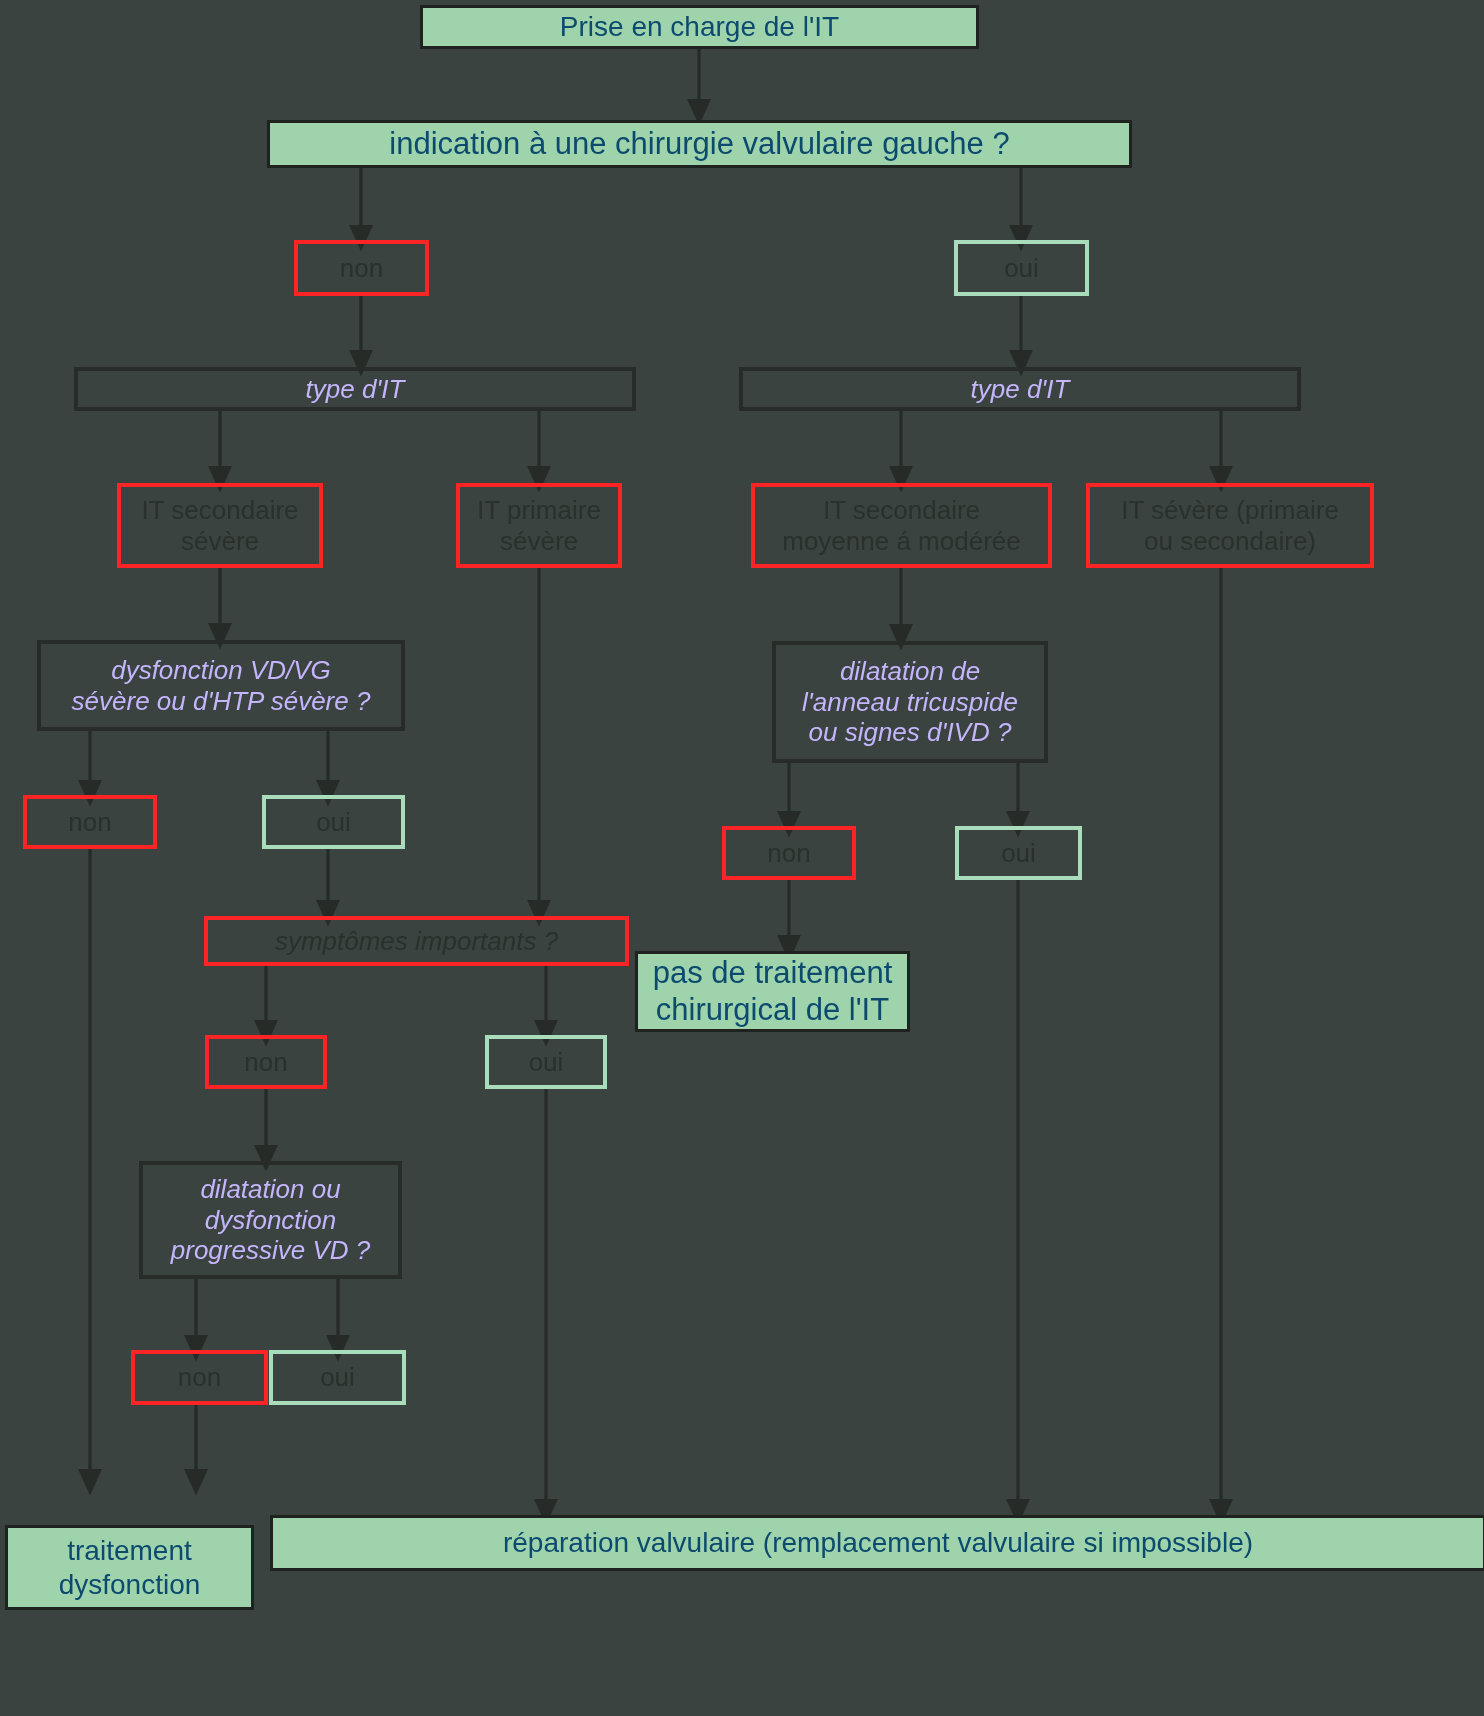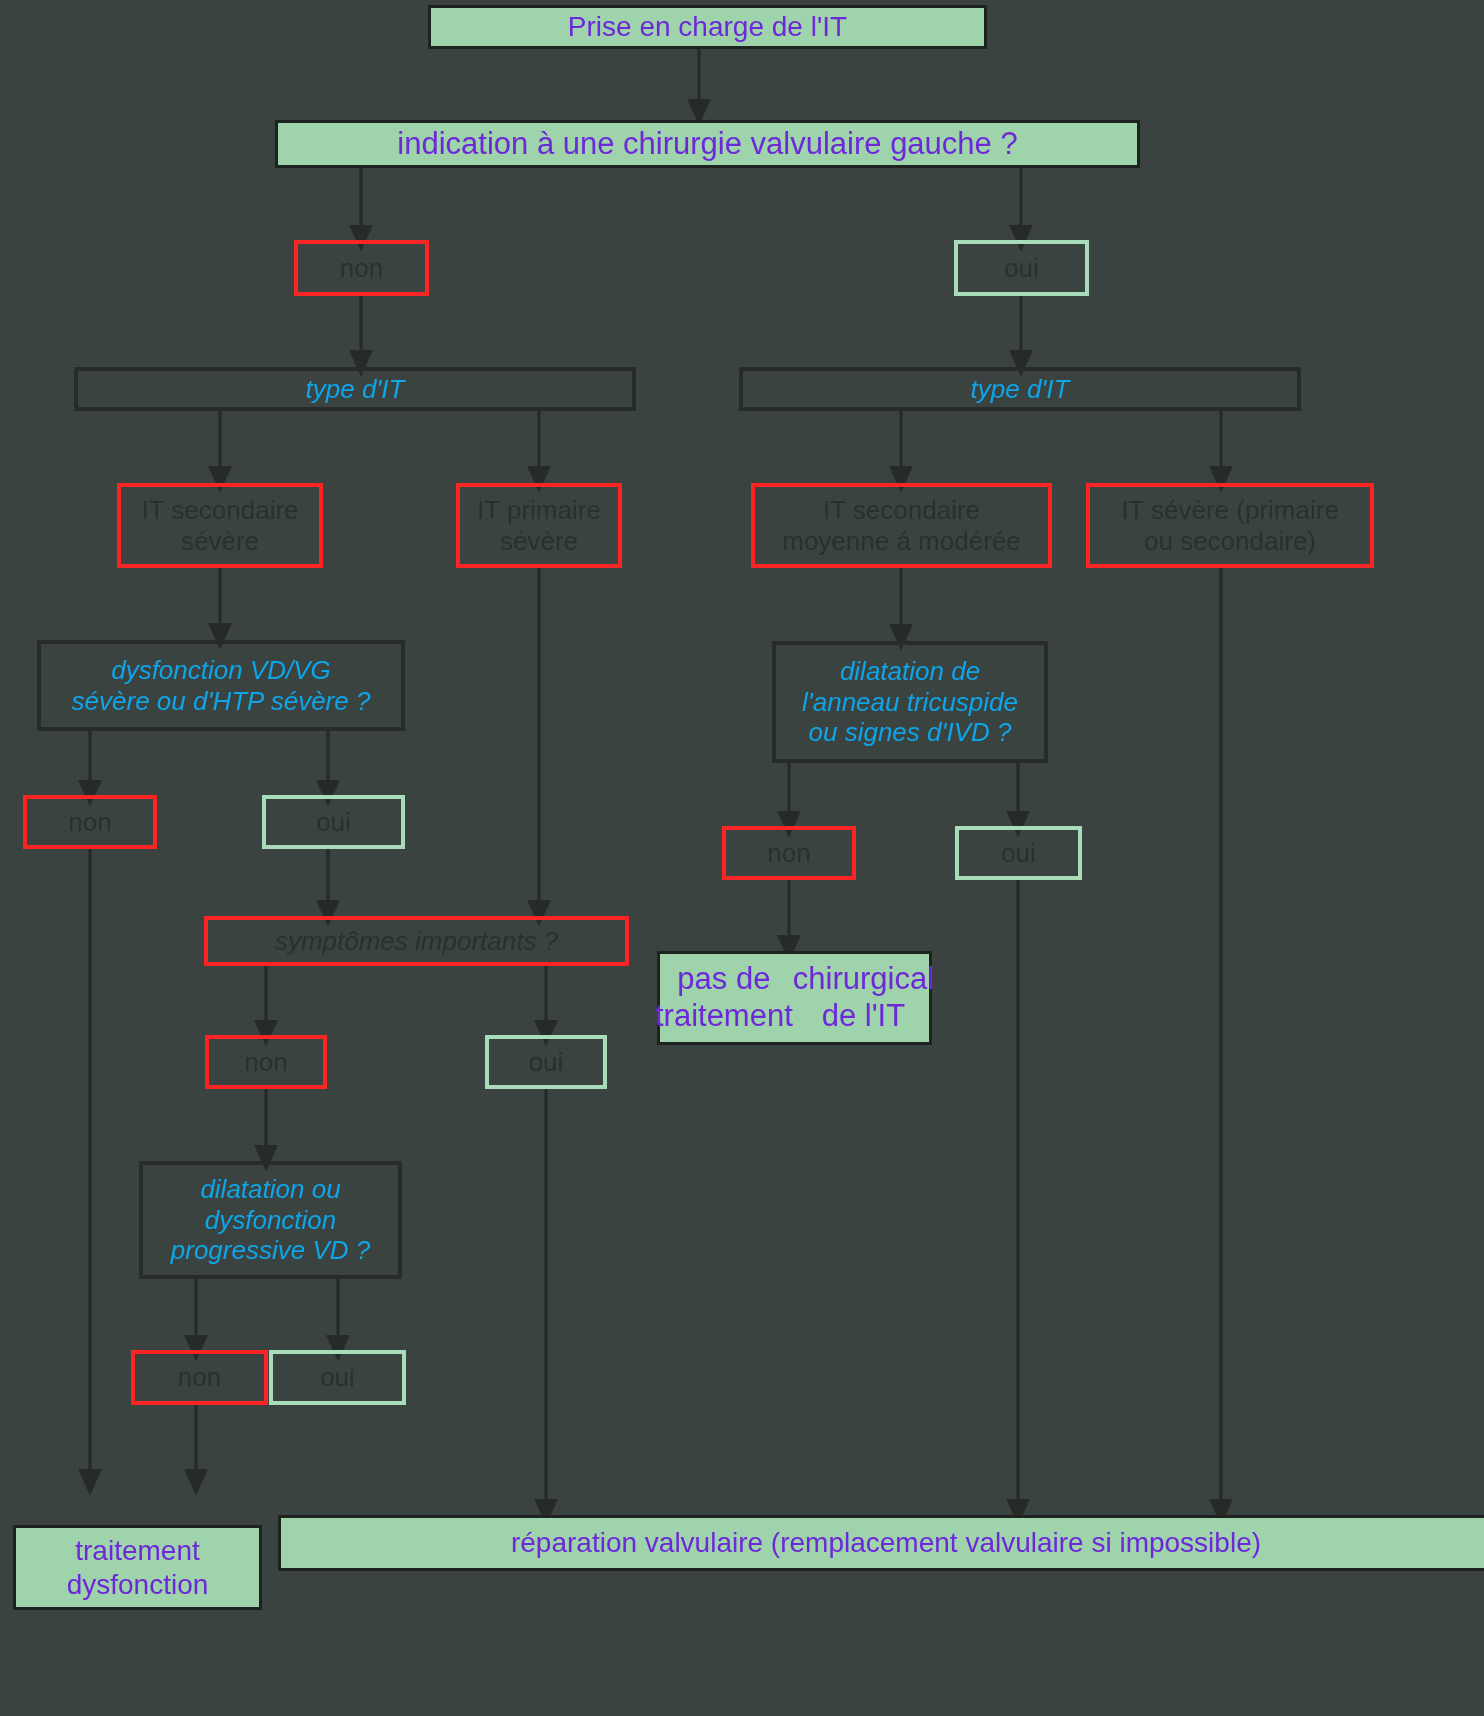--- a/index.html
+++ b/index.html
@@ -30,28 +30,27 @@
     justify-content: center;
     text-align: center;
     line-height: 1.18;
     color: #262b28;
     z-index: 2;
   }
   
   .fill-green {
     background: #9ed3ab;
     border: 3px solid #1e2320;
-    color: #6d28d9;
-    margin-left: 8px;
+    color: #0c4a6e;
   }
   
   .outline-dark {
     background: transparent;
     border: 4px solid #272c29;
-    color: #0ea5e9;
+    color: #c4b5fd;
     font-style: italic;
   }
   
   .outline-red {
     background: transparent;
     border: 4px solid #fc2424;
     color: #2a302c;
   }
   
   .outline-mint {
@@ -199,21 +198,21 @@
     <span>non</span>
   </div>
   <div class="node outline-mint f26" style="left:955px; top:826px; width:127px; height:54px;">
     <span>oui</span>
   </div>
 
   <div class="node outline-red f26" style="left:204px; top:916px; width:425px; height:50px; font-style:italic;">
     <span>symptômes importants ?</span>
   </div>
 
-  <div class="node fill-green f27" style="left:649px; top:951px; width:275px; height:94px; flex-direction:row;">
+  <div class="node fill-green f27" style="left:635px; top:951px; width:275px; height:81px; flex-direction:column;">
     <span>pas de traitement</span>
     <span>chirurgical de l'IT</span>
   </div>
 
   <div class="node outline-red f26" style="left:205px; top:1035px; width:122px; height:54px;">
     <span>non</span>
   </div>
   <div class="node outline-mint f26" style="left:485px; top:1035px; width:122px; height:54px;">
     <span>oui</span>
   </div>

